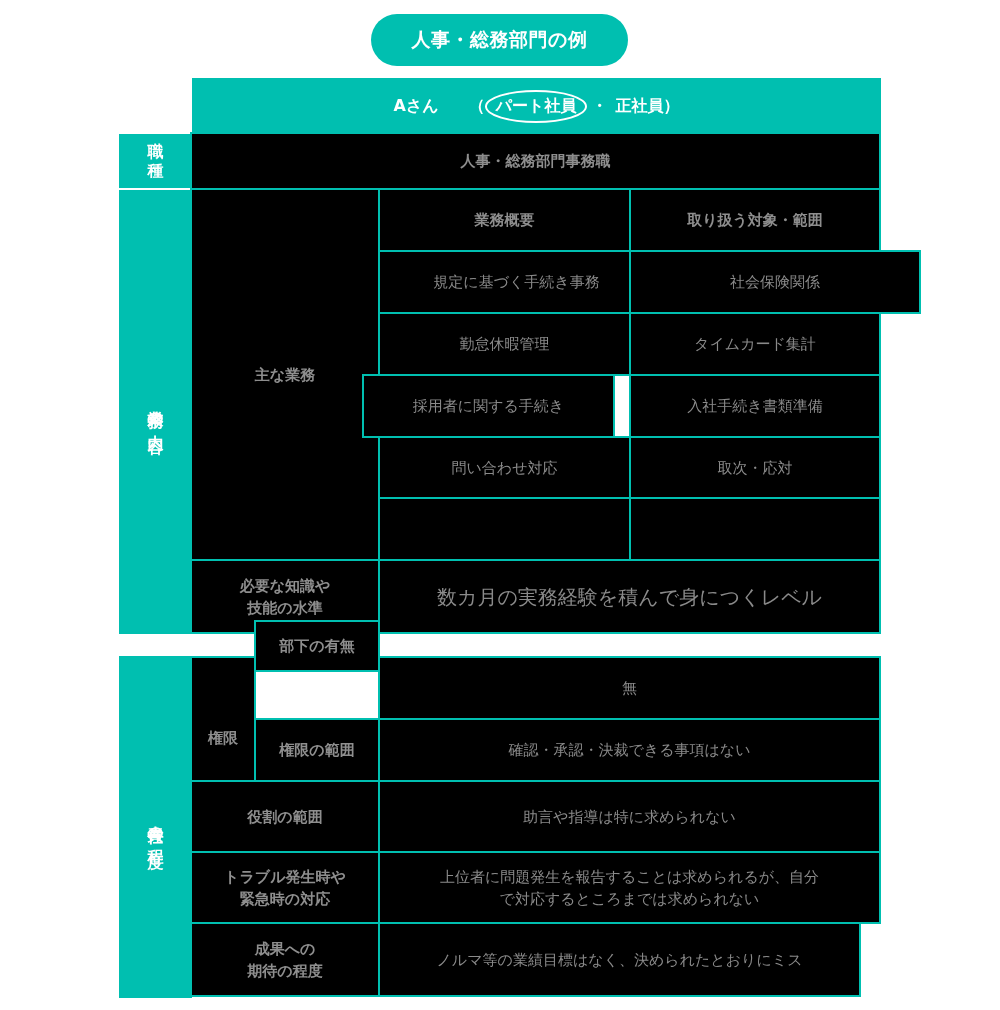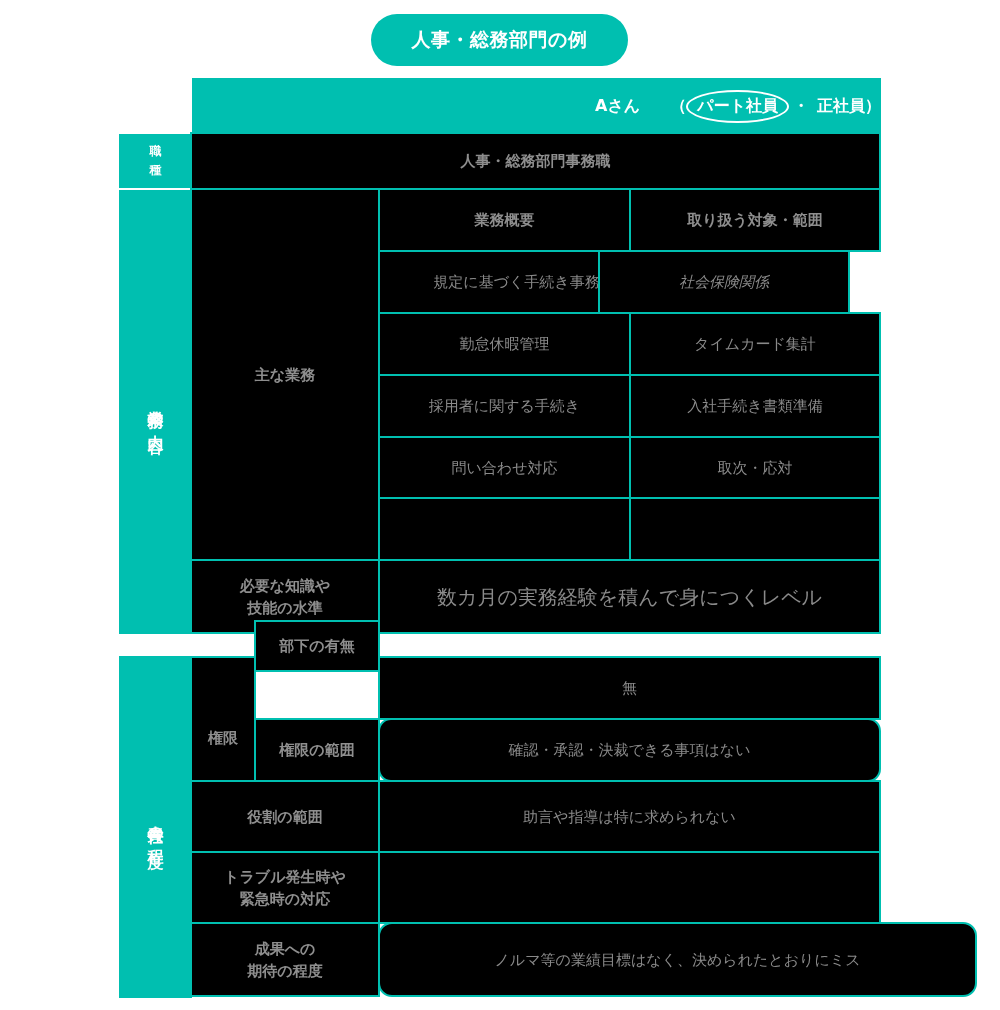--- a/index.html
+++ b/index.html
@@ -7,21 +7,21 @@
   body { position: relative; font-family: "DejaVu Sans", "Liberation Sans", sans-serif; color: #8a8a8a; }
   .pill {
     position: absolute; left: 371px; top: 14px; width: 257px; height: 52px;
     border-radius: 26px; background: #00bfb0; color: #fff;
     font-size: 19px; font-weight: bold; display: flex; align-items: center; justify-content: center;
     letter-spacing: 0.5px;
   }
   .hdr {
     position: absolute; left: 192px; top: 78px; width: 689px; height: 56px;
     background: #00bfb0; color: #fff; font-weight: bold; font-size: 16px;
-    display: flex; align-items: center; justify-content: flex-end; gap: 0;
+    display: flex; align-items: center; justify-content: center; gap: 0;
   }
   .hdr .sp { display: inline-block; }
   .hdr .circled {
     display: inline-block; border: 2px solid #fff; border-radius: 50%;
     padding: 4px 9px; margin: 0 4px 0 0;
   }
   .cell {
     position: absolute; display: flex; align-items: center; justify-content: center;
     text-align: center; font-size: 15px; line-height: 22px; color: #8a8a8a;
     border: 2px solid #00bfb0; background: #000000;
@@ -45,41 +45,41 @@
   <span class="sp" style="width:30px"></span>
   <span class="sp">（</span>
   <span class="circled">パート社員</span>
   <span class="sp">・</span>
   <span class="sp" style="width:8px"></span>
   <span class="sp">正社員</span>
   <span class="sp">）</span>
 </div>
 
 <div class="side" style="left:119px;top:134px;width:73px;height:54px;">
-  <span style="display:block;width:18px;font-size:12px;line-height:19px;">職種</span>
+  <span style="display:block;width:18px;font-size:16px;line-height:19px;">職種</span>
 </div>
 <div class="sep" style="left:119px;top:188px;width:73px;"></div>
 <div class="side" style="left:119px;top:190px;width:73px;height:444px;">
   <span class="vert">業務の内容</span>
 </div>
 
 <div class="cell b" style="left:190px;top:132px;width:691px;height:58px;">人事・総務部門事務職</div>
 
 <div class="cell b" style="left:190px;top:188px;width:190px;height:373px;">主な業務</div>
 
 <div class="cell b" style="left:378px;top:188px;width:253px;height:64px;">業務概要</div>
 <div class="cell b" style="left:629px;top:188px;width:252px;height:64px;">取り扱う対象・範囲</div>
 
 <div class="cell" style="left:378px;top:250px;width:277px;height:64px;">規定に基づく手続き事務</div>
-<div class="cell" style="left:598px;top:250px;width:252px;height:64px;font-style:italic;">社会保険関係</div>
+<div class="cell" style="left:629px;top:250px;width:292px;height:64px;">社会保険関係</div>
 
 <div class="cell" style="left:378px;top:312px;width:253px;height:64px;">勤怠休暇管理</div>
 <div class="cell" style="left:629px;top:312px;width:252px;height:64px;">タイムカード集計</div>
 
-<div class="cell" style="left:378px;top:374px;width:253px;height:64px;">採用者に関する手続き</div>
+<div class="cell" style="left:362px;top:374px;width:253px;height:64px;">採用者に関する手続き</div>
 <div class="cell" style="left:629px;top:374px;width:252px;height:64px;">入社手続き書類準備</div>
 
 <div class="cell" style="left:378px;top:436px;width:253px;height:63px;">問い合わせ対応</div>
 <div class="cell" style="left:629px;top:436px;width:252px;height:63px;">取次・応対</div>
 
 <div class="cell" style="left:378px;top:497px;width:253px;height:64px;"></div>
 <div class="cell" style="left:629px;top:497px;width:252px;height:64px;"></div>
 
 <div class="cell b" style="left:190px;top:559px;width:190px;height:75px;flex-direction:column;">
   <span>必要な知識や</span>
@@ -88,31 +88,33 @@
 <div class="cell" style="left:378px;top:559px;width:503px;height:75px;font-size:20px;">数カ月の実務経験を積んで身につくレベル</div>
 
 <div class="side" style="left:119px;top:656px;width:73px;height:342px;">
   <span class="vert">責任の程度</span>
 </div>
 
 <div class="cell b" style="left:190px;top:656px;width:66px;height:164px;">権限</div>
 <div class="cell b" style="left:254px;top:620px;width:126px;height:52px;">部下の有無</div>
 <div class="cell" style="left:378px;top:656px;width:503px;height:64px;">無</div>
 <div class="cell b" style="left:254px;top:718px;width:126px;height:64px;">権限の範囲</div>
-<div class="cell" style="left:378px;top:718px;width:503px;height:64px;border-radius:13px;">確認・承認・決裁できる事項はない</div>
+<div class="cell" style="left:378px;top:718px;width:503px;height:64px;">確認・承認・決裁できる事項はない</div>
 
 <div class="cell b" style="left:190px;top:780px;width:190px;height:73px;">役割の範囲</div>
 <div class="cell" style="left:378px;top:780px;width:503px;height:73px;">助言や指導は特に求められない</div>
 
 <div class="cell b" style="left:190px;top:851px;width:190px;height:73px;flex-direction:column;">
   <span>トラブル発生時や</span>
   <span>緊急時の対応</span>
 </div>
 <div class="cell" style="left:378px;top:851px;width:503px;height:73px;flex-direction:column;">
+  <span>上位者に問題発生を報告することは求められるが、自分</span>
+  <span>で対応するところまでは求められない</span>
 </div>
 
 <div class="cell b" style="left:190px;top:922px;width:190px;height:75px;flex-direction:column;">
   <span>成果への</span>
   <span>期待の程度</span>
 </div>
-<div class="cell" style="left:378px;top:922px;width:599px;height:75px;flex-direction:row;border-radius:14px;">
+<div class="cell" style="left:378px;top:922px;width:483px;height:75px;flex-direction:row;">
   <span>ノルマ等の業績目標はなく、決められたとおりにミス</span>
 </div>
 
 </body></html>

